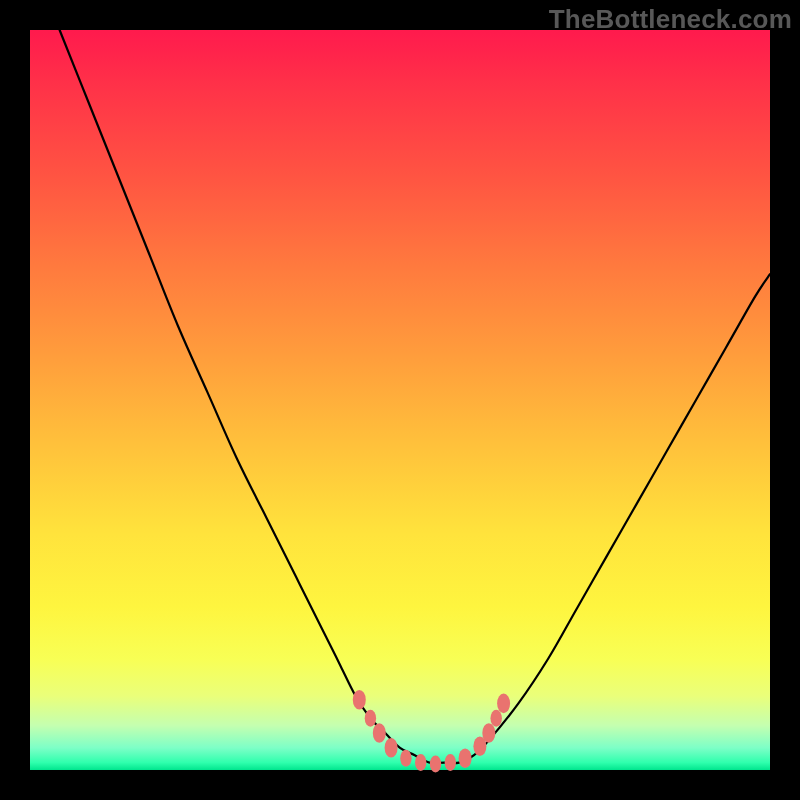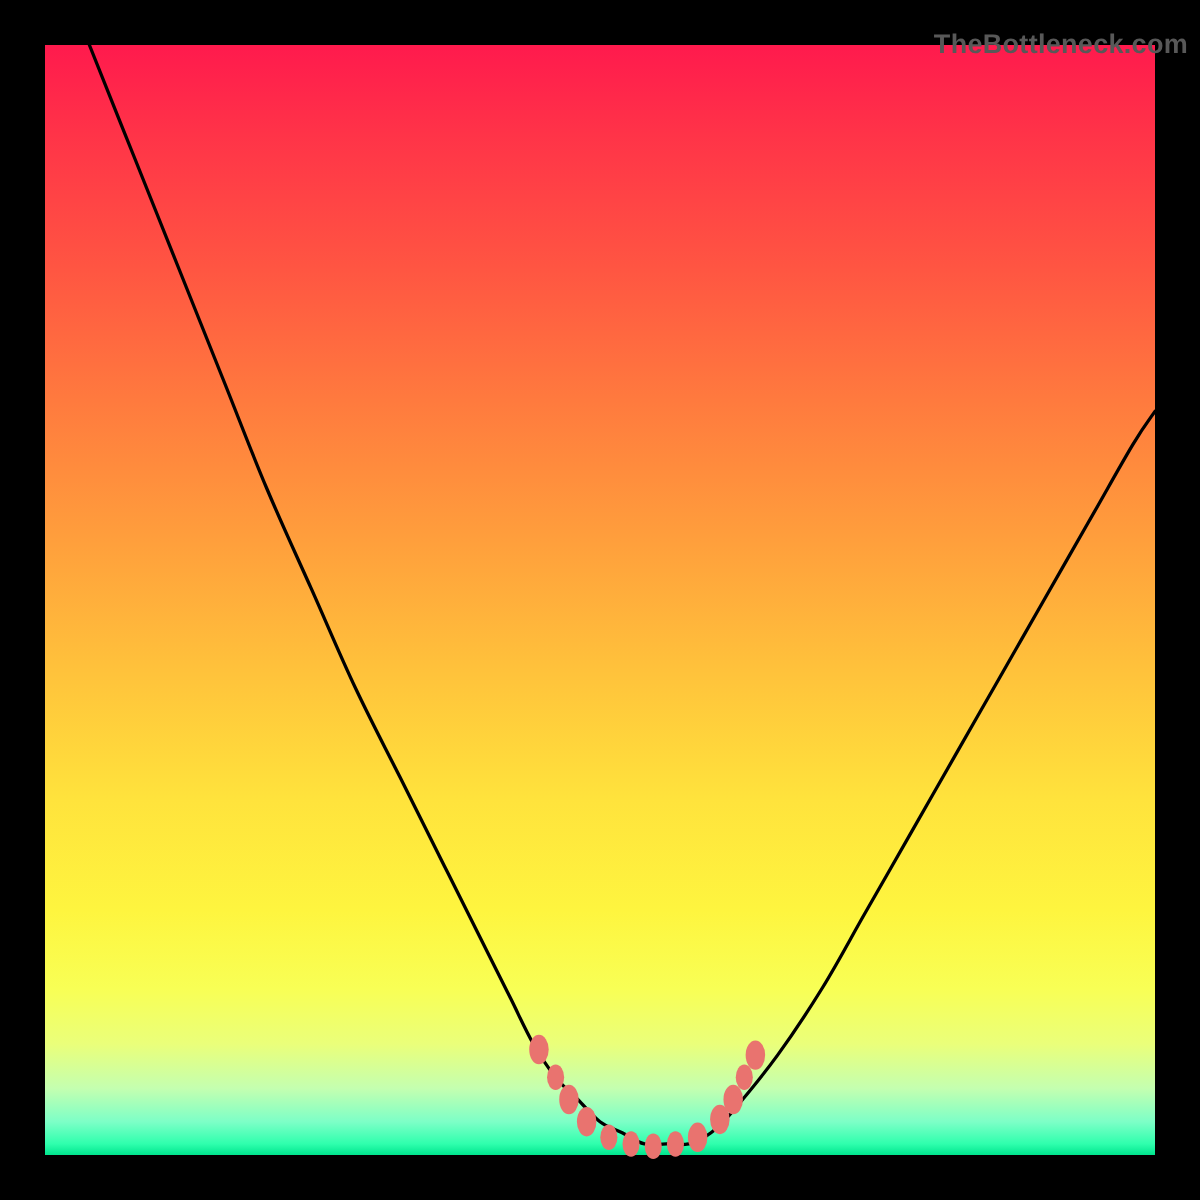--- a/index.html
+++ b/index.html
@@ -35,24 +35,24 @@
       #fef53f 78%,
       #f8ff55 85%,
       #eaff7a 90%,
       #c4ffb0 94%,
       #7dffc7 97%,
       #2fffad 99%,
       #00e58e 100%);
   }
   .watermark {
     position: absolute;
-    top: 19px;
+    top: 4px;
     right: 8px;
     font-family: Arial, Helvetica, sans-serif;
-    font-size: 18px;
+    font-size: 26px;
     font-weight: 600;
     color: #585858;
     letter-spacing: 0.2px;
     pointer-events: none;
   }
   svg.curve {
     position: absolute;
     left: 0;
     top: 0;
     width: 740px;

